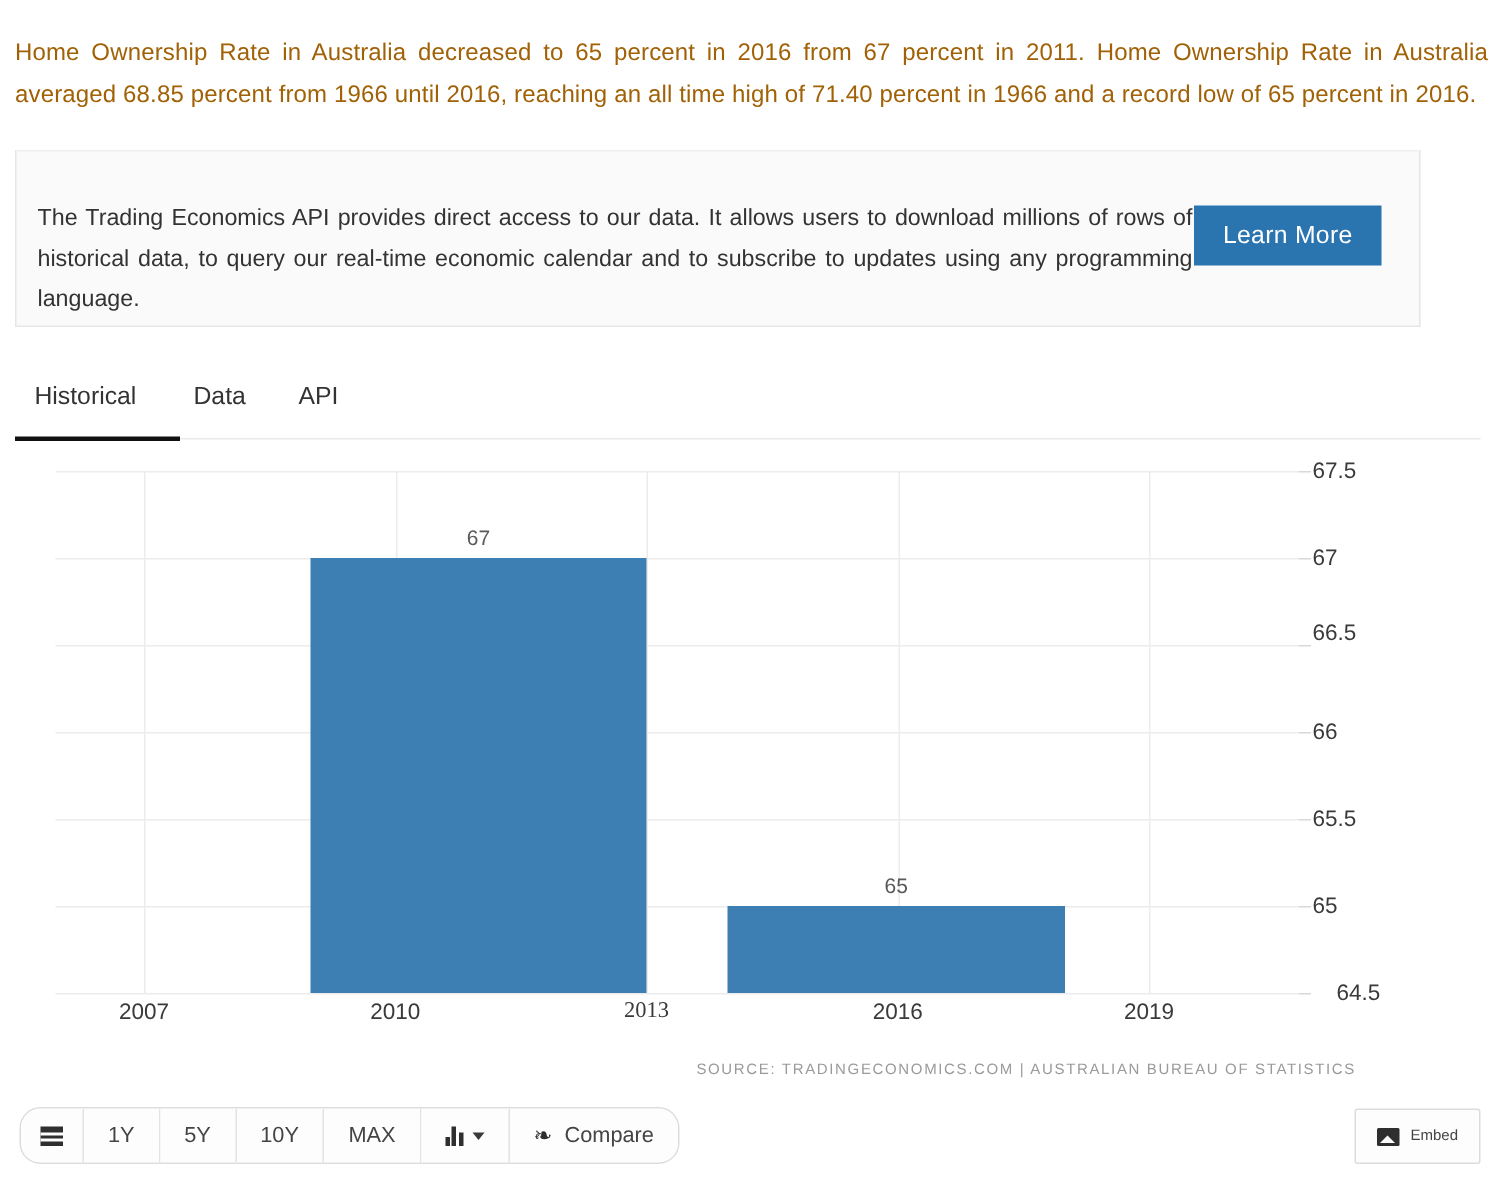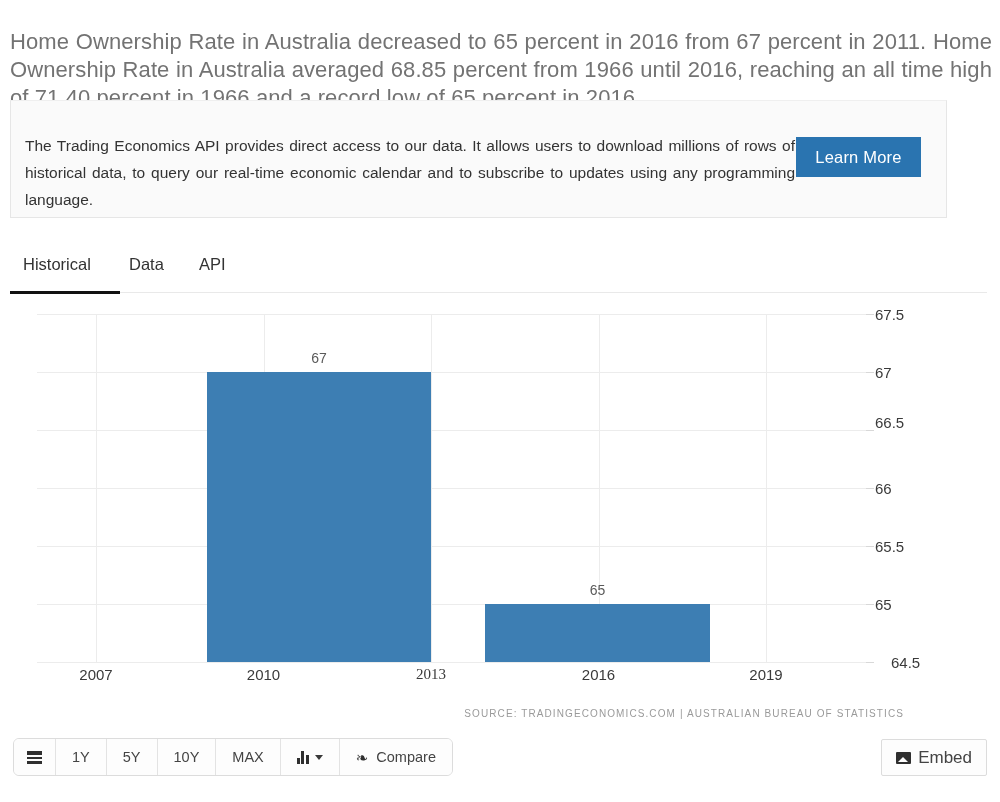--- a/index.html
+++ b/index.html
@@ -15,23 +15,23 @@
     position: relative;
     width: 1000px; height: 802px;
     background: #ffffff;
   }
 
   
   .intro {
     position: absolute;
     left: 10px; top: 6px;
     width: 982px;
-    font-size: 22px;
+    font-size: 16px;
     line-height: 28px;
-    color: #737373;
+    color: #a16207;
     text-align: justify;
     text-justify: inter-word;
     letter-spacing: 0.1px;
   }
 
   
   .promo {
     position: absolute;
     left: 10px; top: 100px;
     width: 937px; height: 118px;
@@ -157,21 +157,21 @@
   }
 
   
   .toolbar {
     position: absolute;
     left: 13px; top: 738px;
     height: 38px;
     display: flex;
     border: 1px solid #dcdcdc;
     background: #fbfbfb;
-    border-radius: 6px;
+    border-radius: 14px;
     overflow: hidden;
   }
   .tb-btn {
     display: flex; align-items: center; justify-content: center;
     height: 100%;
     padding: 0 16px;
     border: none;
     border-right: 1px solid #e3e3e3;
     background: #fdfdfd;
     font-size: 14.5px;
@@ -213,21 +213,21 @@
 
   .embed-btn {
     position: absolute;
     right: 13px; top: 739px;
     height: 37px;
     display: flex; align-items: center;
     padding: 0 14px;
     border: 1px solid #dcdcdc;
     background: #fdfdfd;
     border-radius: 2px;
-    font-size: 17px;
+    font-size: 10px;
     color: #444;
     cursor: pointer;
     font-family: "Liberation Sans", sans-serif;
   }
   .embed-glyph {
     display: inline-block;
     width: 15px; height: 12px;
     background: #2f2f2f;
     margin-right: 7px;
     position: relative;

